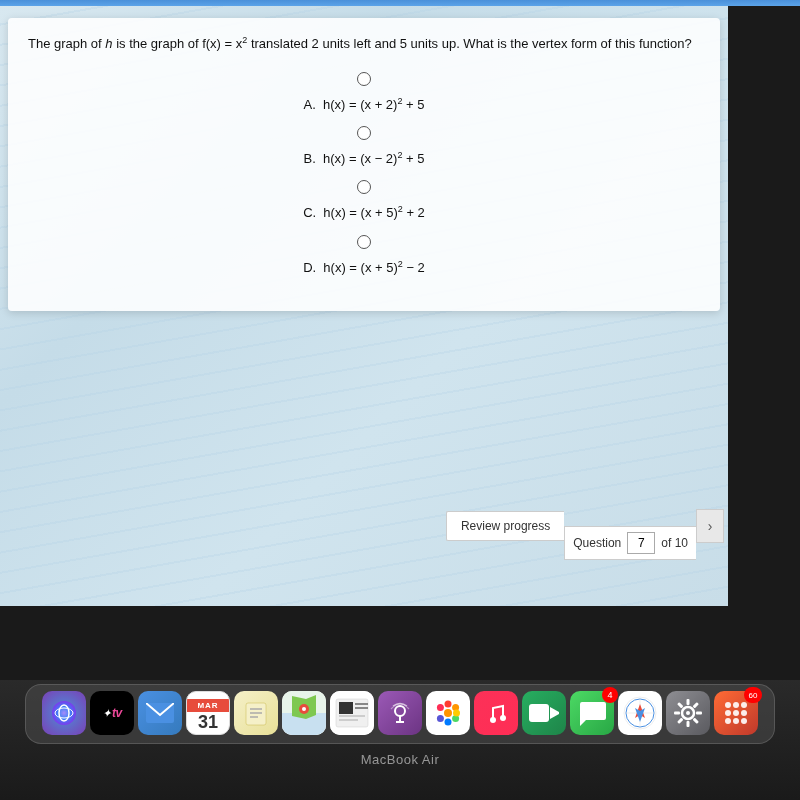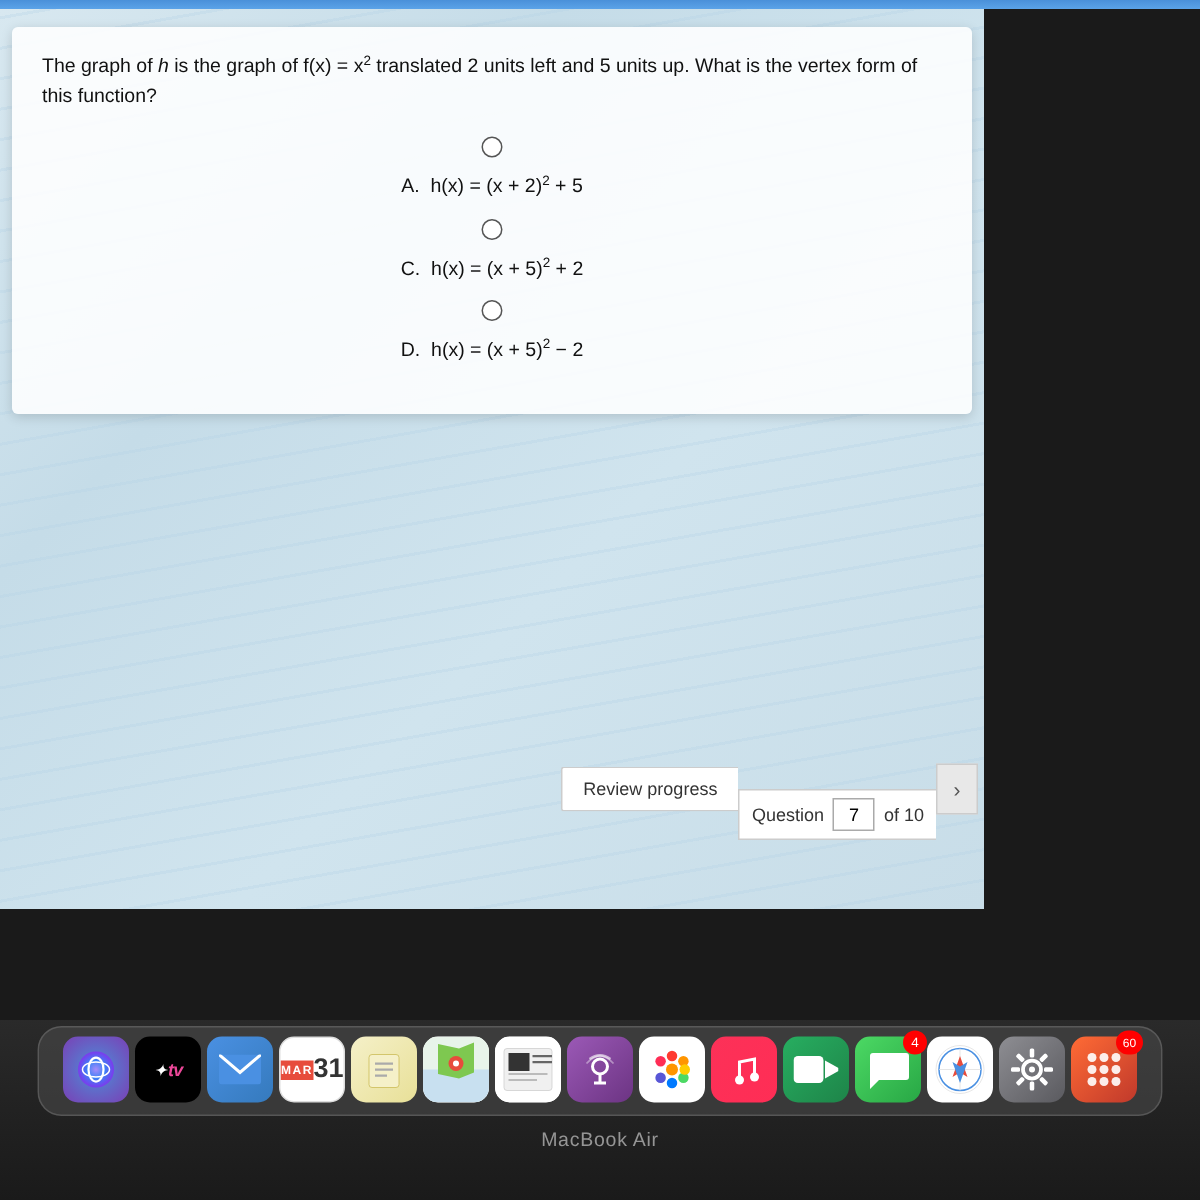--- a/index.html
+++ b/index.html
@@ -13,21 +13,21 @@
     }
 
     
     .screen-top-bar {
       height: 6px;
       background: linear-gradient(to bottom, #4a90d9, #5ba3e8);
     }
 
     
     .screen-area {
-      width: 656px;
+      width: 728px;
       height: 600px;
       background: linear-gradient(135deg, #d8e8f0 0%, #c5dce8 30%, #d0e4ee 60%, #c8dde8 100%);
       position: relative;
       overflow: hidden;
     }
 
     
     .screen-area::before {
       content: '';
       position: absolute;
@@ -303,20 +303,26 @@
       The graph of <em>h</em> is the graph of f(x) = x<sup>2</sup> translated 2 units left and 5 units up. What is the vertex form of this function?
     </div>
 
     <div class="answer-option">
       <div class="radio-circle"></div>
       <span class="answer-label">
         A.&nbsp;&nbsp;h(x) = (x + 2)<sup>2</sup> + 5
       </span>
     </div>
 
+    <div class="answer-option">
+      <div class="radio-circle"></div>
+      <span class="answer-label">
+        B.&nbsp;&nbsp;h(x) = (x − 2)<sup>2</sup> + 5
+      </span>
+    </div>
 
     <div class="answer-option">
       <div class="radio-circle"></div>
       <span class="answer-label">
         C.&nbsp;&nbsp;h(x) = (x + 5)<sup>2</sup> + 2
       </span>
     </div>
 
     <div class="answer-option">
       <div class="radio-circle"></div>
@@ -361,21 +367,21 @@
         <span style="color:#ec4899; font-size:12px; margin-left:1px;">tv</span>
     </div>
 
     <div class="dock-icon mail-icon">
       <svg width="28" height="20" viewBox="0 0 28 20">
         <rect x="0" y="0" width="28" height="20" rx="2" fill="#4a90e2"></rect>
         <polyline points="0,0 14,12 28,0" fill="none" stroke="white" stroke-width="2"></polyline>
       </svg>
     </div>
 
-    <div class="dock-icon calendar-icon" style="display:flex;flex-direction:row;align-items:center;justify-content:flex-end;background:white;border-radius:10px;overflow:hidden;border:1px solid #ddd;">
+    <div class="dock-icon calendar-icon" style="display:flex;flex-direction:column;align-items:center;justify-content:flex-end;background:white;border-radius:10px;overflow:hidden;border:1px solid #ddd;">
       <div style="background:#e74c3c;color:white;font-size:8px;font-weight:bold;width:100%;text-align:center;padding:2px 0; letter-spacing:1px;">MAR</div>
       <div style="font-size:18px;font-weight:bold;color:#333;line-height:1.2;">31</div>
     </div>
 
     <div class="dock-icon notes-icon" style="background:linear-gradient(135deg,#f5f0c8,#e8e098);border-radius:10px;">
       <svg width="28" height="28" viewBox="0 0 28 28">
         <rect x="4" y="4" width="20" height="22" rx="2" fill="#f5f0c8" stroke="#c8b850" stroke-width="0.5"></rect>
         <line x1="8" y1="10" x2="20" y2="10" stroke="#aaa" stroke-width="1.5"></line>
         <line x1="8" y1="14" x2="20" y2="14" stroke="#aaa" stroke-width="1.5"></line>
         <line x1="8" y1="18" x2="16" y2="18" stroke="#aaa" stroke-width="1.5"></line>

